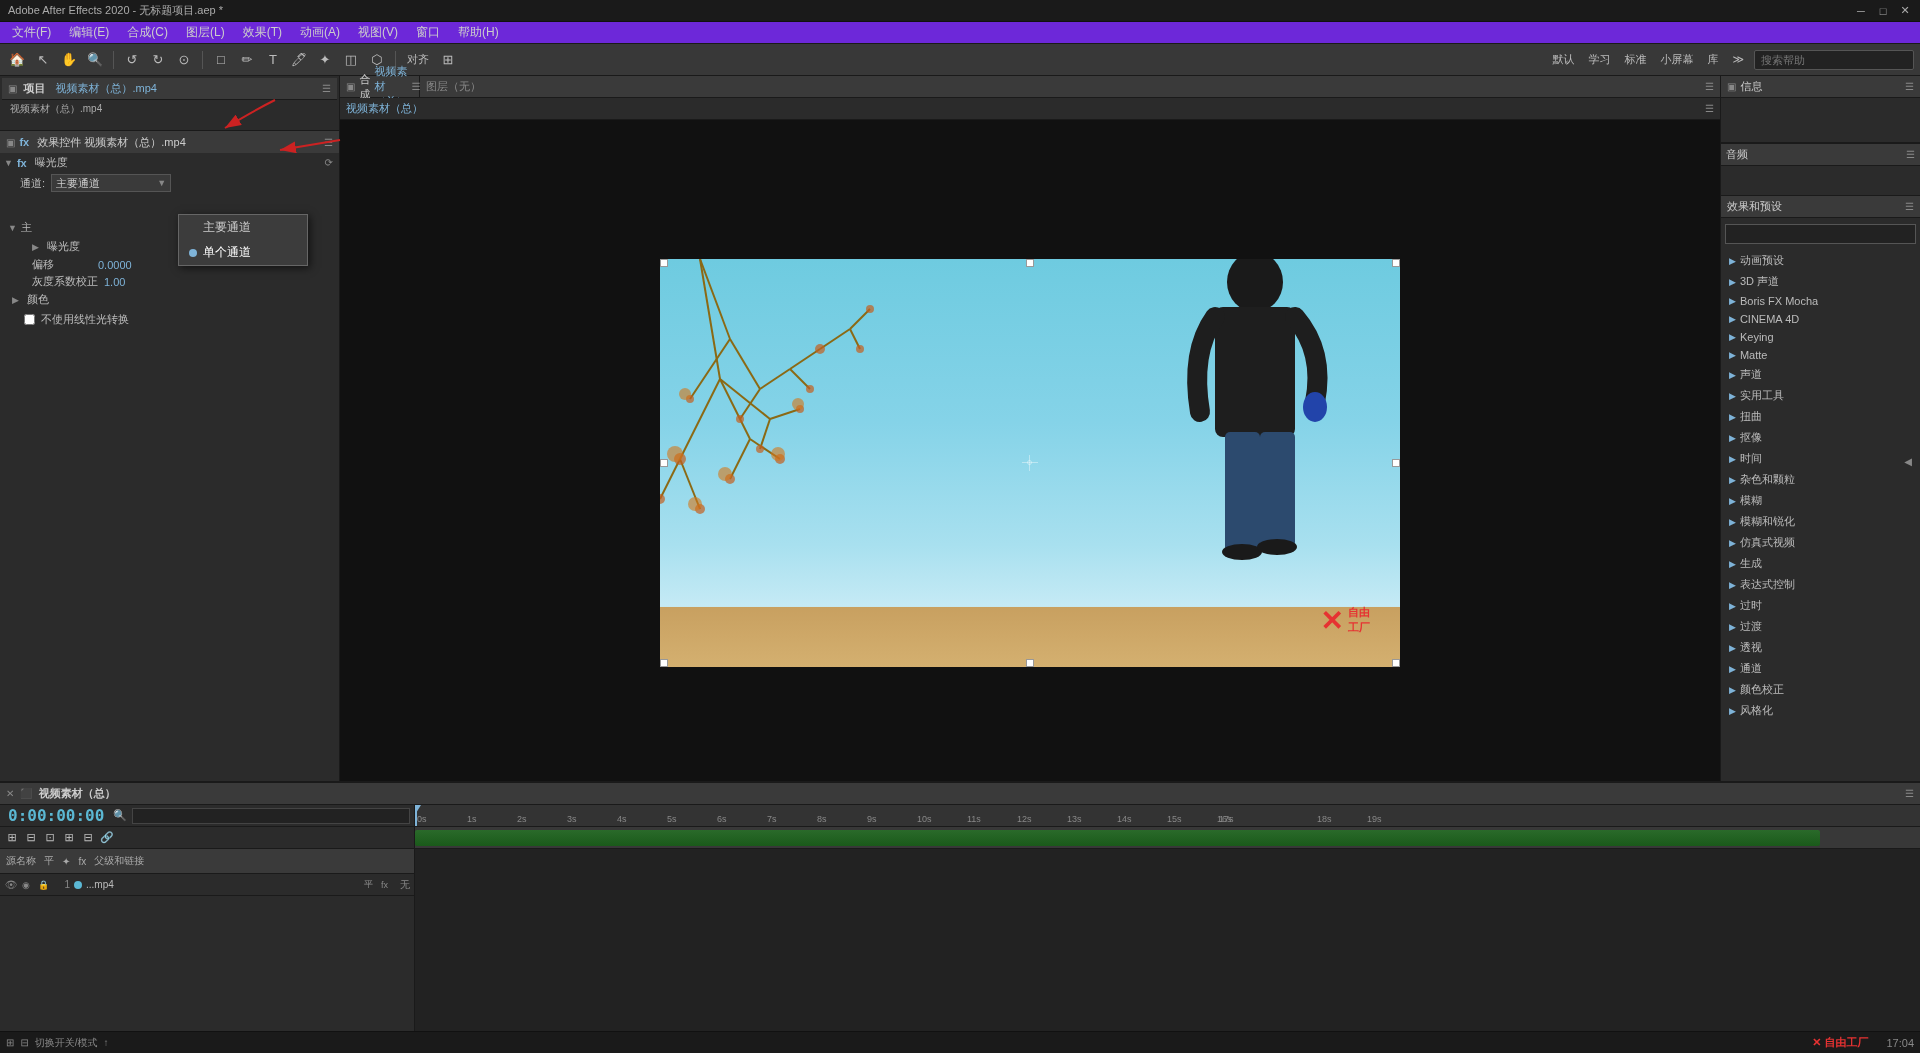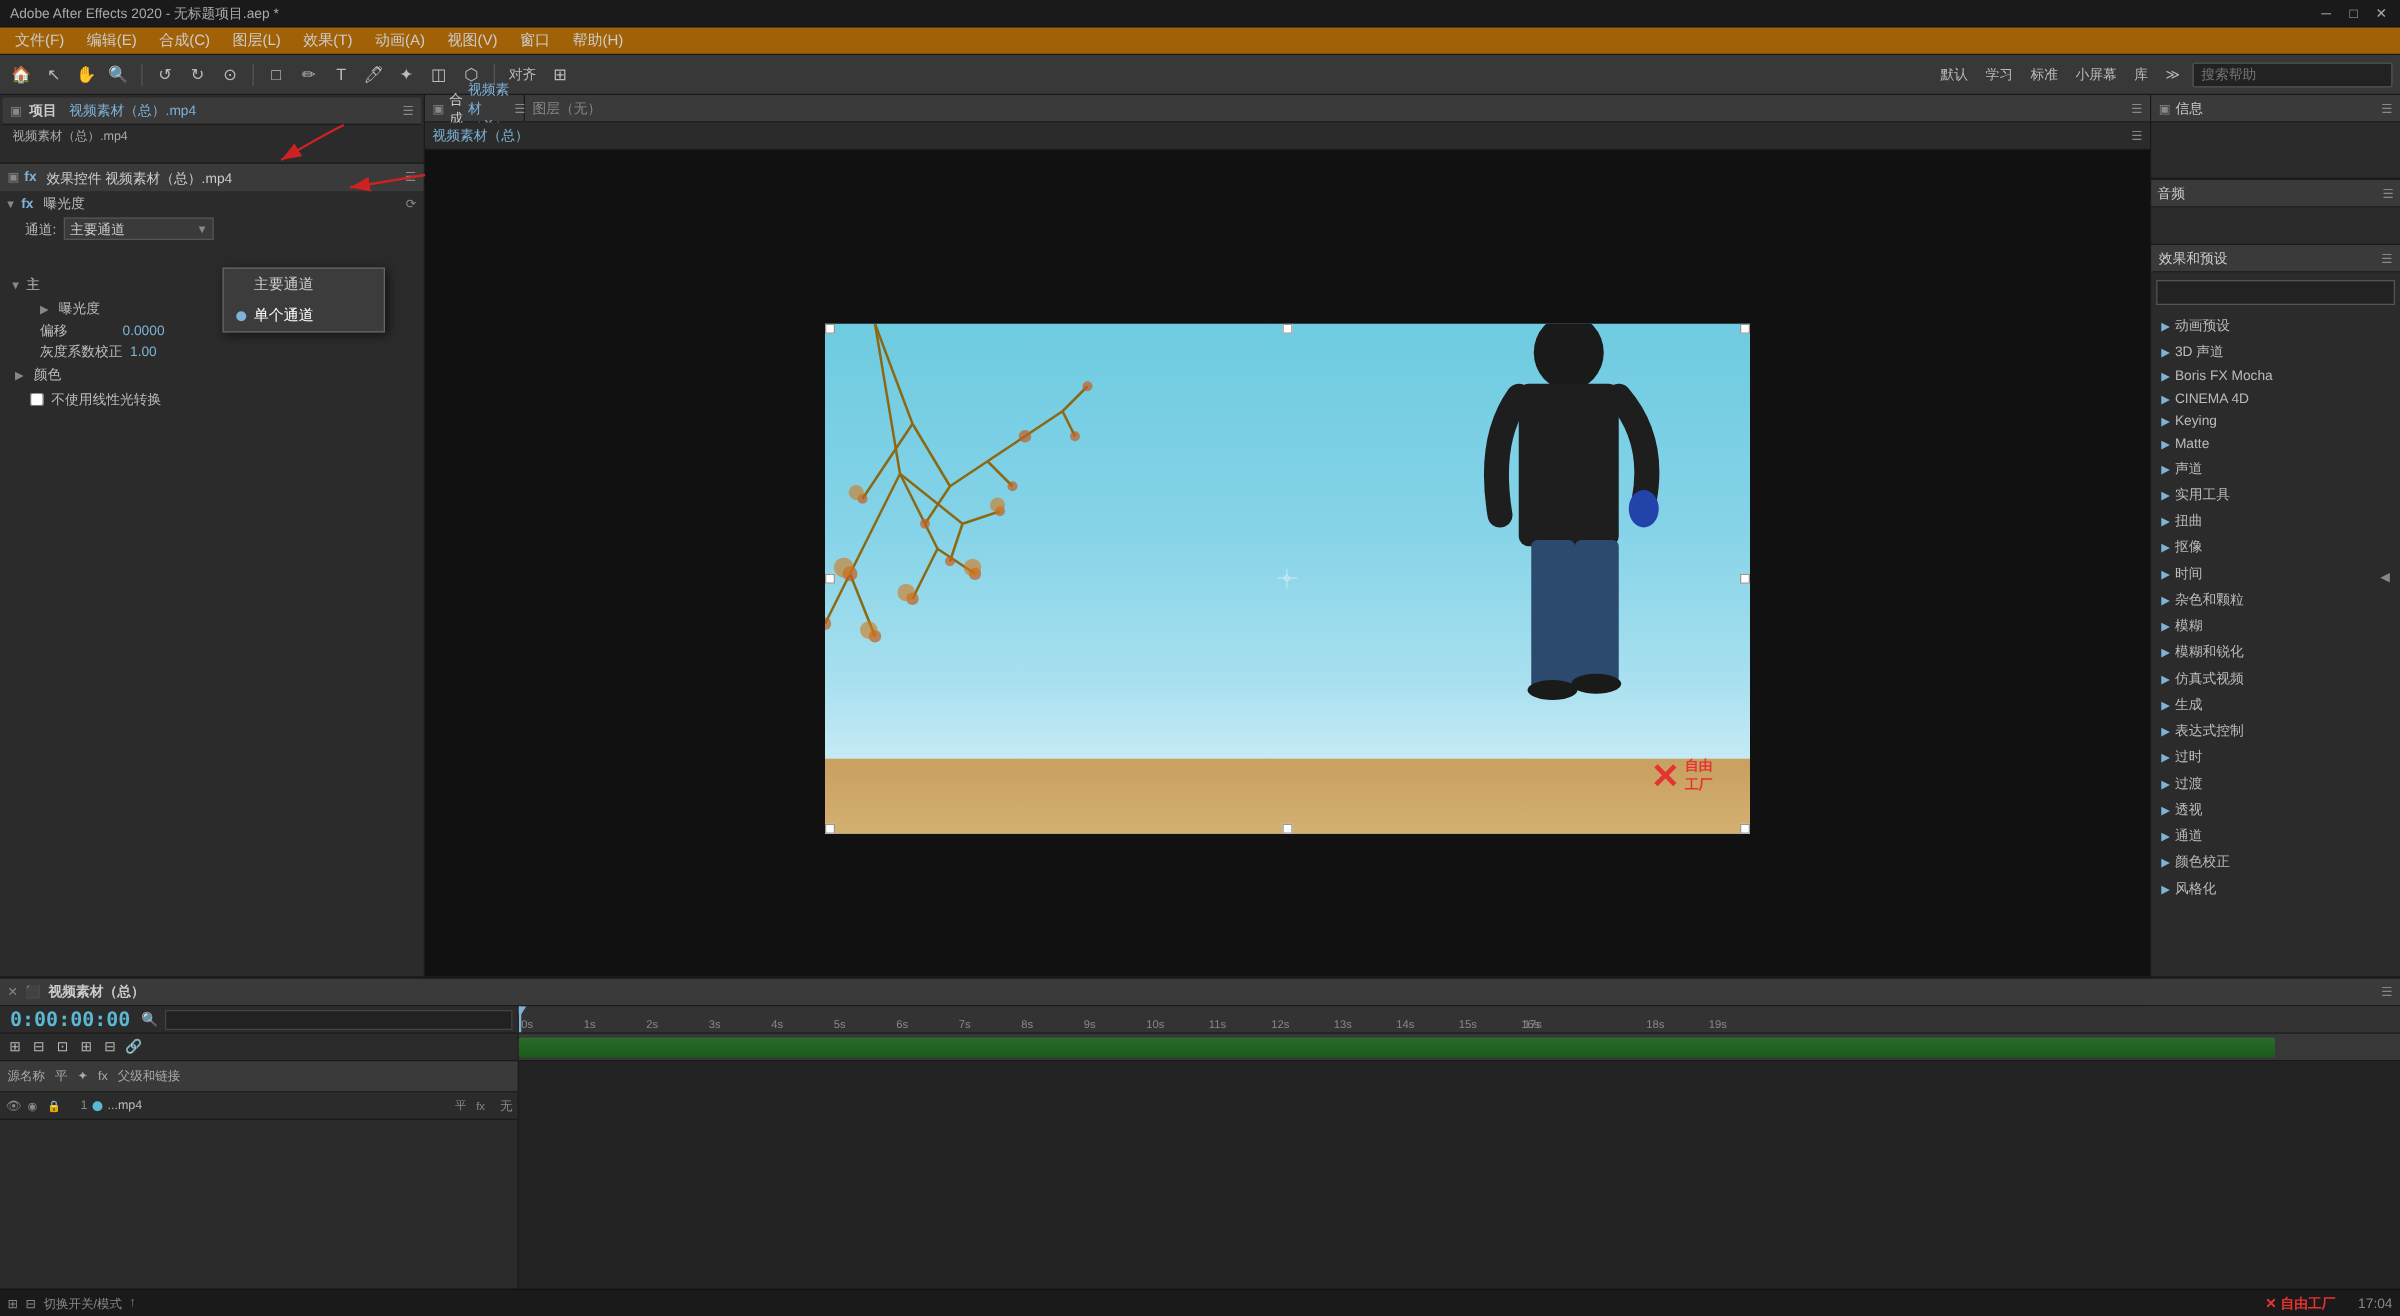--- a/index.html
+++ b/index.html
@@ -24,21 +24,21 @@
       justify-content: space-between;
       border-bottom: 1px solid #111;
     }
     #title-bar .title-text { color: #aaa; font-size: 11px; }
     #title-bar .win-controls { display: flex; gap: 8px; }
     #title-bar .win-btn { width: 14px; height: 14px; cursor: pointer; color: #aaa; font-size: 11px; display: flex; align-items: center; justify-content: center; }
 
     
     #menu-bar {
       height: 22px;
-      background: #a16207;
+      background: #6d28d9;
       display: flex;
       align-items: center;
       padding: 0 4px;
       border-bottom: 1px solid #1a1a1a;
       gap: 2px;
     }
     .menu-item {
       padding: 2px 8px;
       cursor: pointer;
       color: #ccc;

